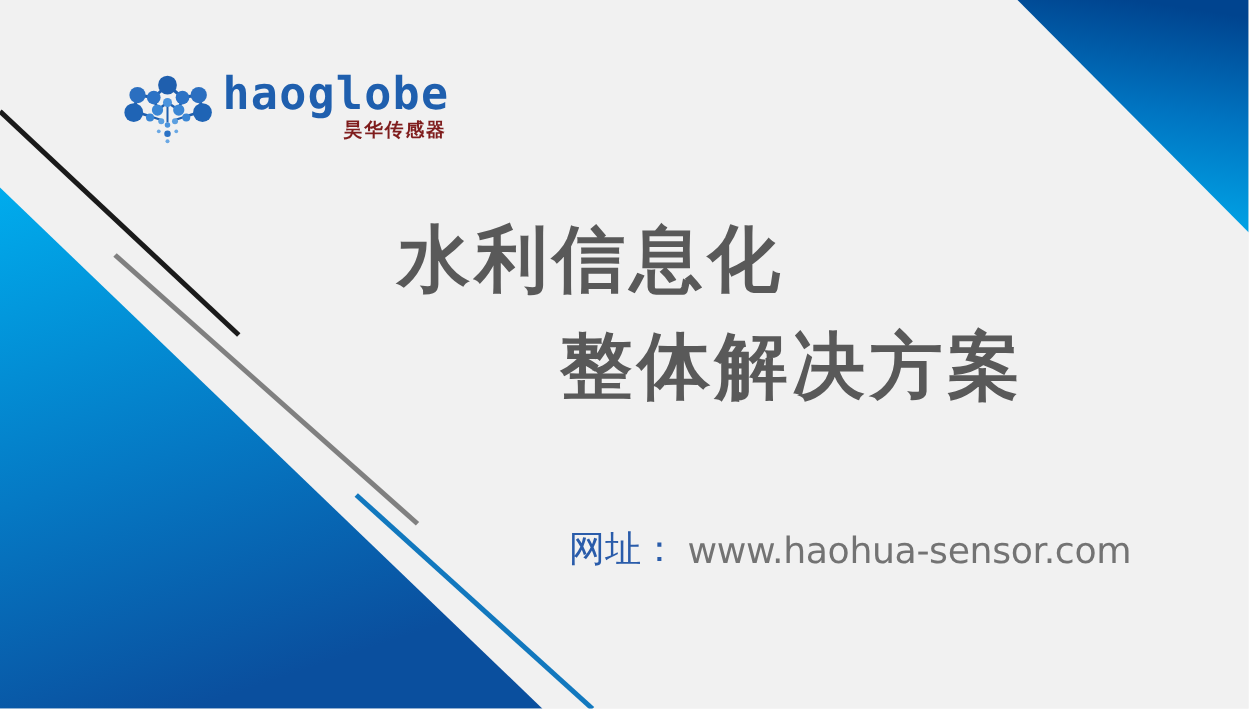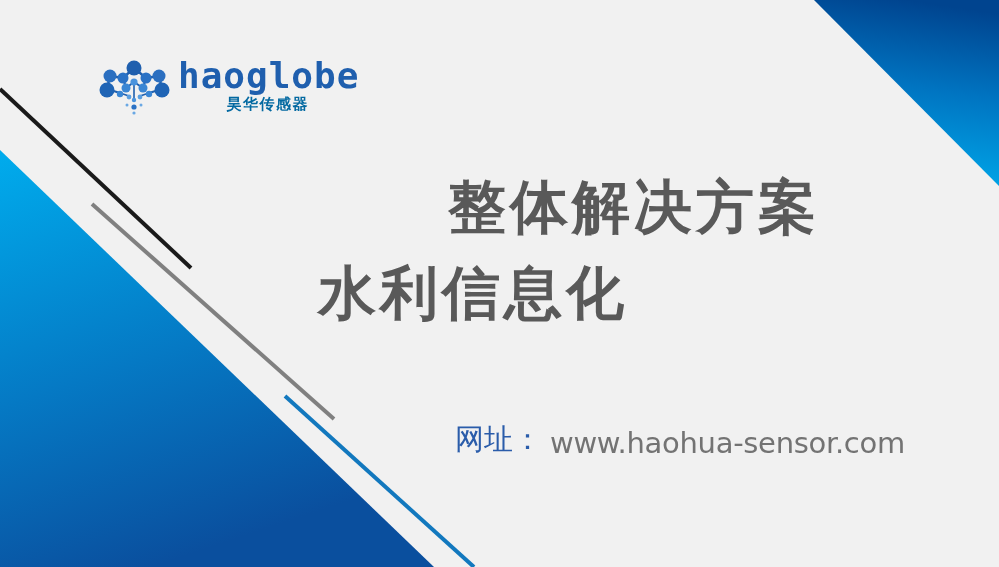--- a/index.html
+++ b/index.html
@@ -31,38 +31,38 @@
   }
   .logo-mark {
     width: 76px;
     height: 62px;
     flex: none;
   }
   .logo-text {
     margin-left: 6px;
     display: flex;
     flex-direction: column;
-    align-items: center;
+    align-items: flex-end;
     padding-top: 2px;
   }
   .logo-wordmark {
     font-family: "DejaVu Sans Mono", monospace;
     font-size: 36px;
     line-height: 36px;
     font-weight: 700;
     letter-spacing: 1px;
     color: #1f5fae;
   }
   .logo-sub {
     font-family: "DejaVu Sans", sans-serif;
     font-size: 15px;
     line-height: 18px;
     font-weight: 700;
     letter-spacing: 1.5px;
-    color: #0369a1;
+    color: #7f1d1d;
     margin-top: 1px;
     margin-right: 2px;
   }
   
   .title-block {
     position: absolute;
     left: 0;
     top: 164px;
     width: 999px;
   }
@@ -76,21 +76,21 @@
     white-space: nowrap;
   }
   .title-line-1 { padding-left: 318px; }
   .title-line-2 { padding-left: 448px; }
   
   .url-block {
     position: absolute;
     left: 455px;
     top: 420px;
     display: flex;
-    align-items: flex-end;
+    align-items: center;
     white-space: nowrap;
   }
   .url-label {
     font-family: "DejaVu Sans", sans-serif;
     font-size: 29px;
     color: #2a5caa;
     letter-spacing: 0px;
   }
   .url-value {
     font-family: "DejaVu Sans", sans-serif;
@@ -170,22 +170,22 @@
         <circle cx="38" cy="57" r="1.6" fill="#6aa8e4"></circle>
       </g>
     </svg>
     <div class="logo-text">
       <div class="logo-wordmark">haoglobe</div>
       <div class="logo-sub">昊华传感器</div>
     </div>
   </div>
 
   <div class="title-block">
+    <div class="title-line title-line-1">水利信息化</div>
     <div class="title-line title-line-2">整体解决方案</div>
-    <div class="title-line title-line-1">水利信息化</div>
   </div>
 
   <div class="url-block">
     <span class="url-label">网址：</span>
     <span class="url-value">www.haohua-sensor.com</span>
   </div>
 
 </div>
 
 </body></html>

